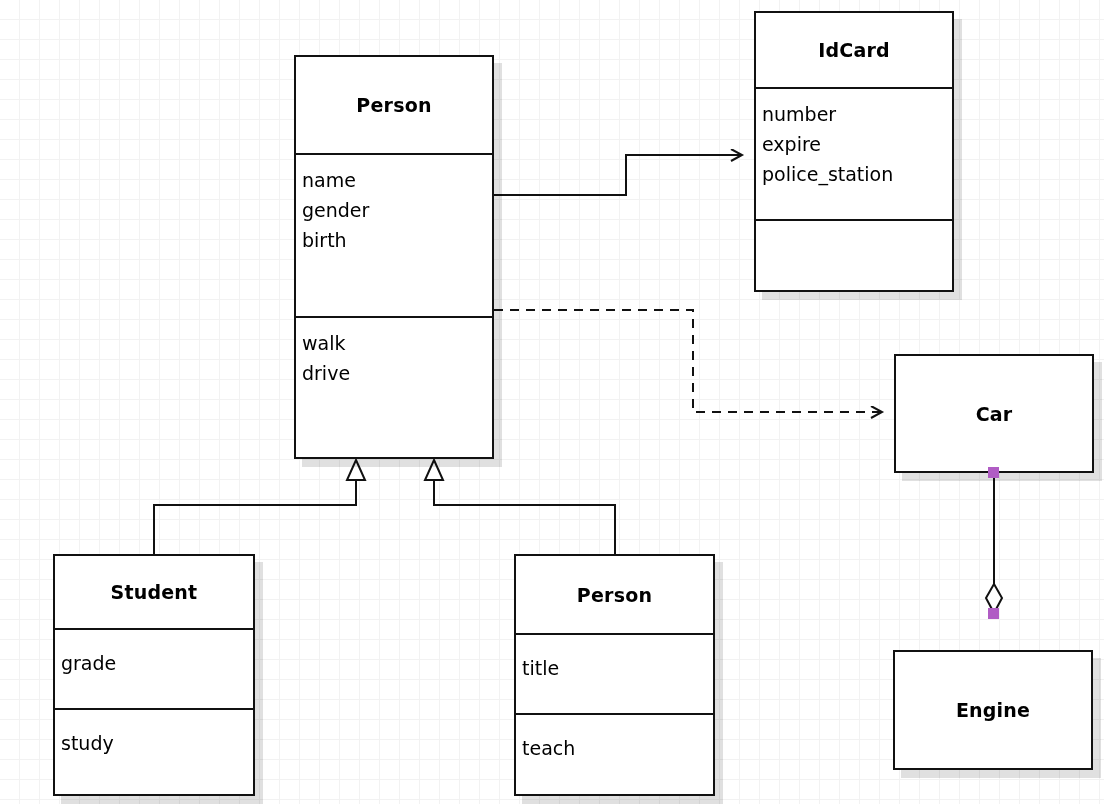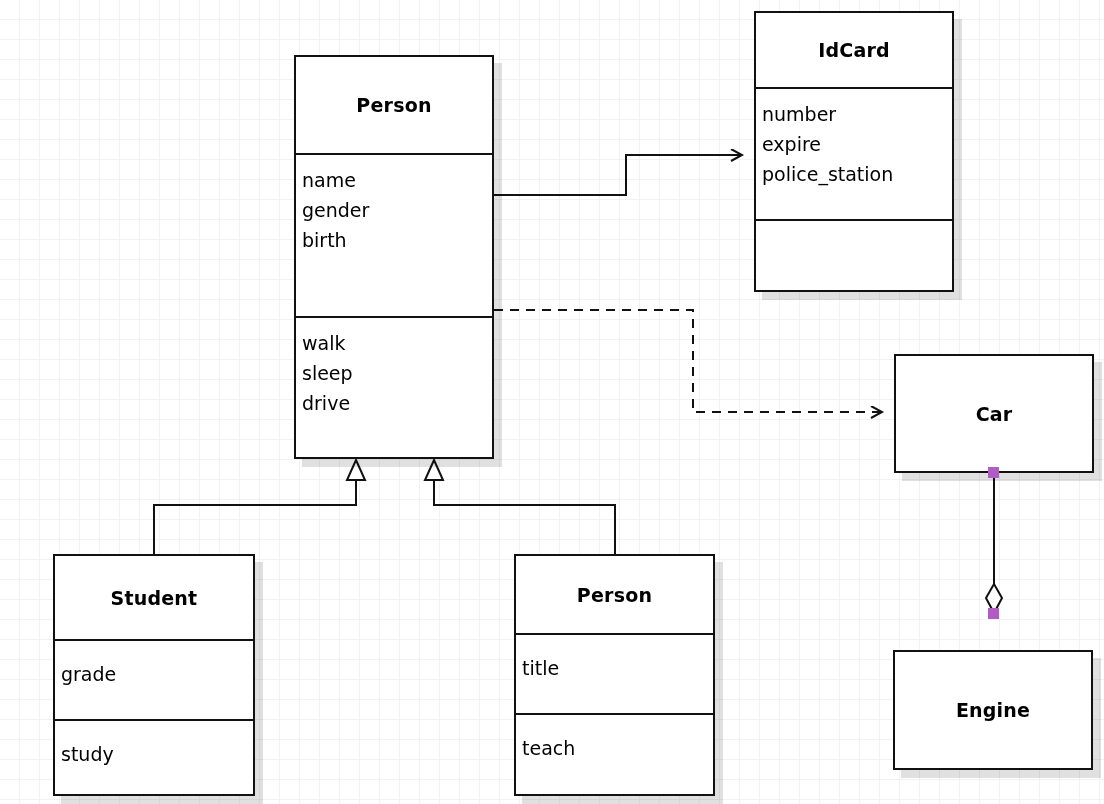--- a/index.html
+++ b/index.html
@@ -102,37 +102,36 @@
 
   <div class="uml-class" style="left:294px; top:55px; width:200px; height:404px;">
     <div class="compartment class-title" style="height:96px;">Person</div>
     <div class="compartment member-list" style="height:163px;">
       <div class="member">name</div>
       <div class="member">gender</div>
       <div class="member">birth</div>
     </div>
     <div class="compartment member-list" style="height:115px;">
       <div class="member">walk</div>
-      <div class="member">sleep</div>
       <div class="member">drive</div>
     </div>
   </div>
 
   <div class="uml-class" style="left:754px; top:11px; width:200px; height:281px;">
     <div class="compartment class-title" style="height:74px;">IdCard</div>
     <div class="compartment member-list" style="height:132px;">
       <div class="member">number</div>
       <div class="member">expire</div>
       <div class="member">police_station</div>
     </div>
     <div class="compartment" style="height:71px;"></div>
   </div>
 
   <div class="uml-class" style="left:53px; top:554px; width:202px; height:242px;">
-    <div class="compartment class-title" style="height:83px;">Student</div>
+    <div class="compartment class-title" style="height:72px;">Student</div>
     <div class="compartment member-single" style="height:80px;">
       <div class="member">grade</div>
     </div>
     <div class="compartment member-single" style="height:81px;">
       <div class="member">study</div>
     </div>
   </div>
 
   <div class="uml-class" style="left:514px; top:554px; width:201px; height:242px;">
     <div class="compartment class-title" style="height:77px;">Person</div>

